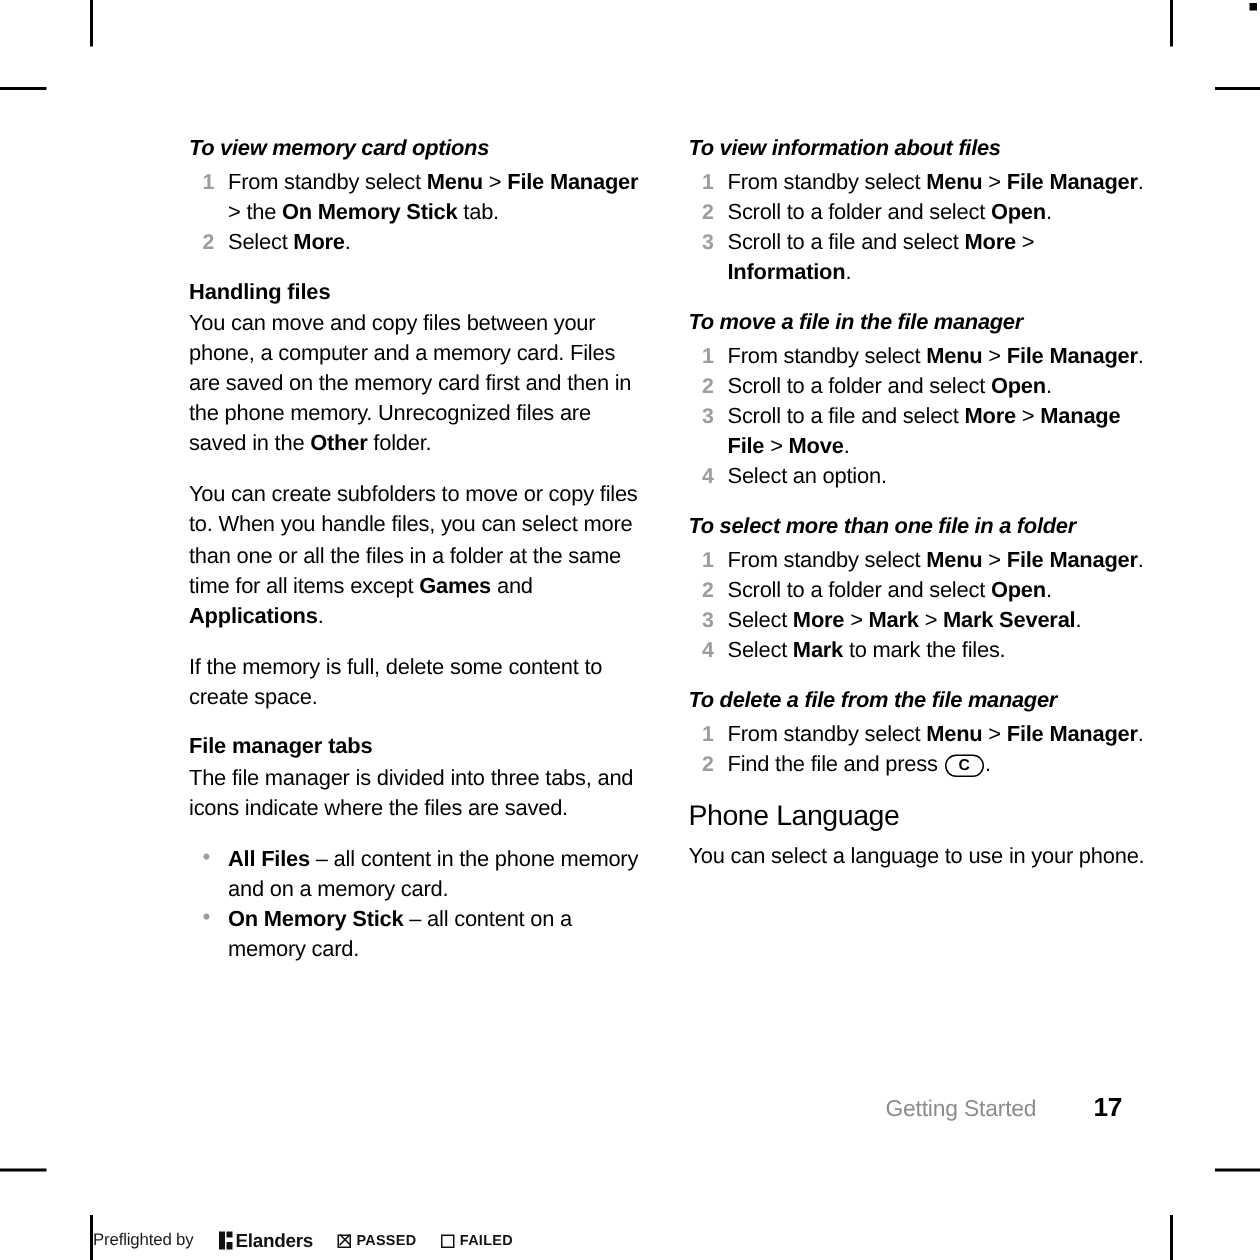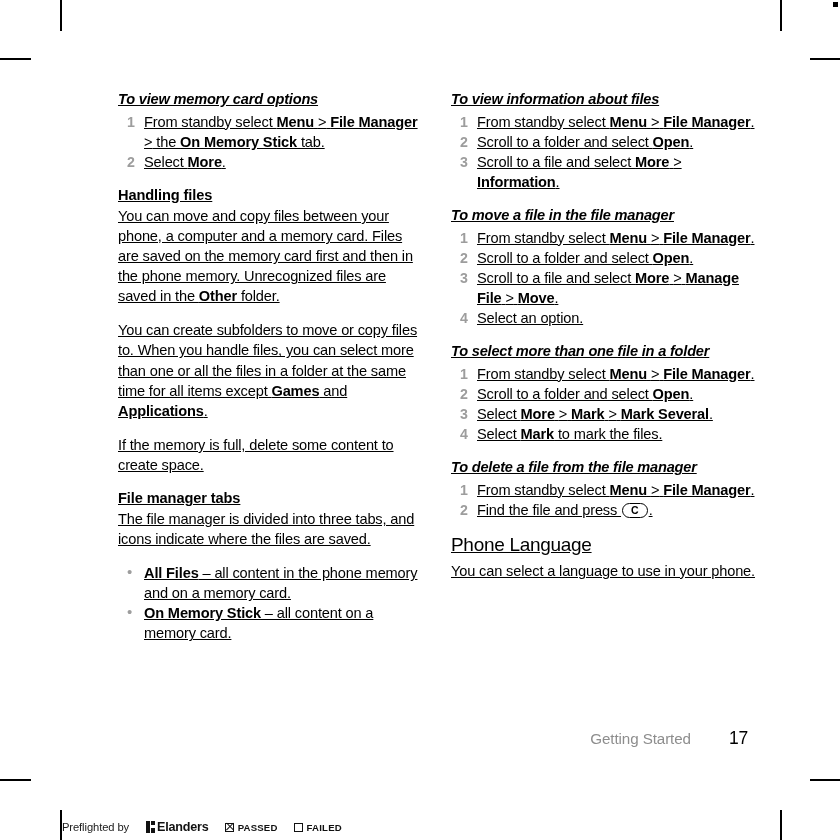--- a/index.html
+++ b/index.html
@@ -29,25 +29,24 @@
   .reg-square {
     position: absolute;
     width: 5px;
     height: 5px;
     background: #000000;
   }
 
   
   .columns {
     position: absolute;
-    left: 0;
+    left: 8px;
     top: 90px;
     width: 766px;
     display: flex;
-    text-decoration: underline;
   }
   .col {
     width: 300px;
     box-sizing: border-box;
   }
   .col-left  { margin-left: 118px; }
   .col-right { margin-left: 33px; width: 310px; }
 
   
   .proc-title {
@@ -161,21 +160,21 @@
     padding-right: 92px;
     box-sizing: border-box;
   }
   .footer .sec-name {
     font-size: 15.2px;
     color: #8d8d8d;
     letter-spacing: -0.1px;
   }
   .footer .pg-num {
     font-size: 17.5px;
-    font-weight: normal;
+    font-weight: bold;
     color: #000;
     margin-left: 38px;
     letter-spacing: -0.2px;
   }
 
   
   .preflight {
     position: absolute;
     left: 62px;
     top: 818px;

